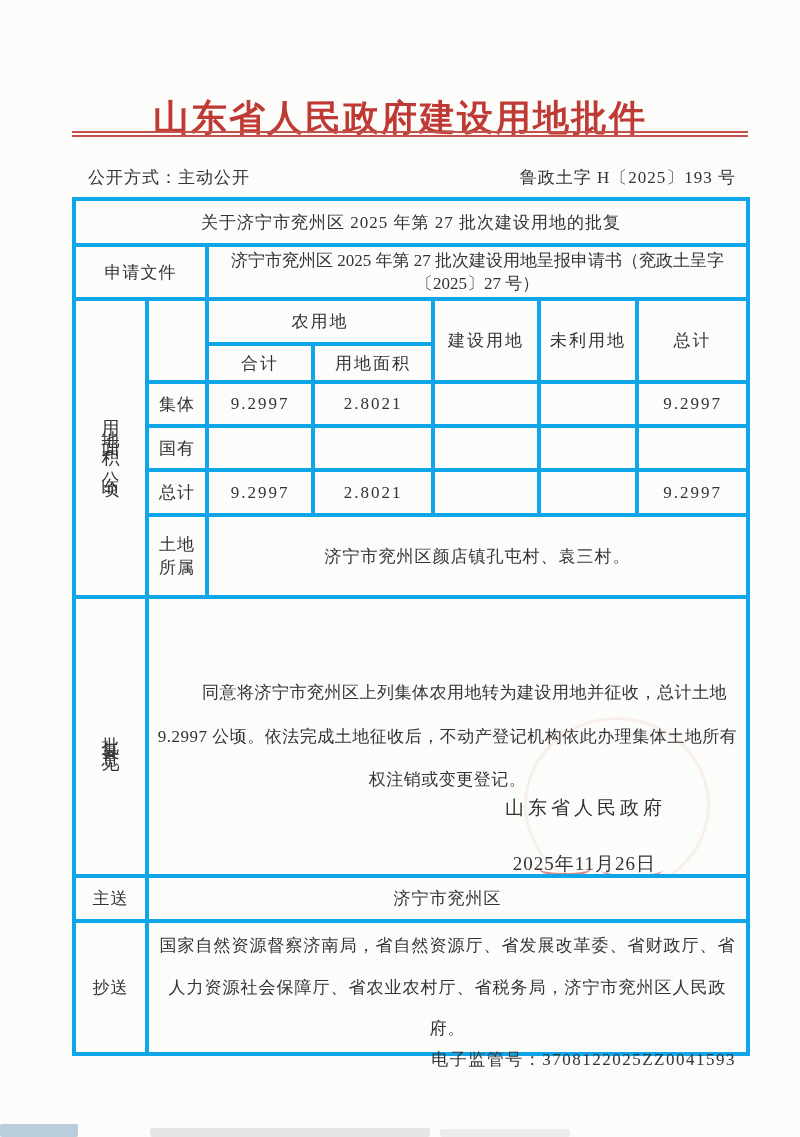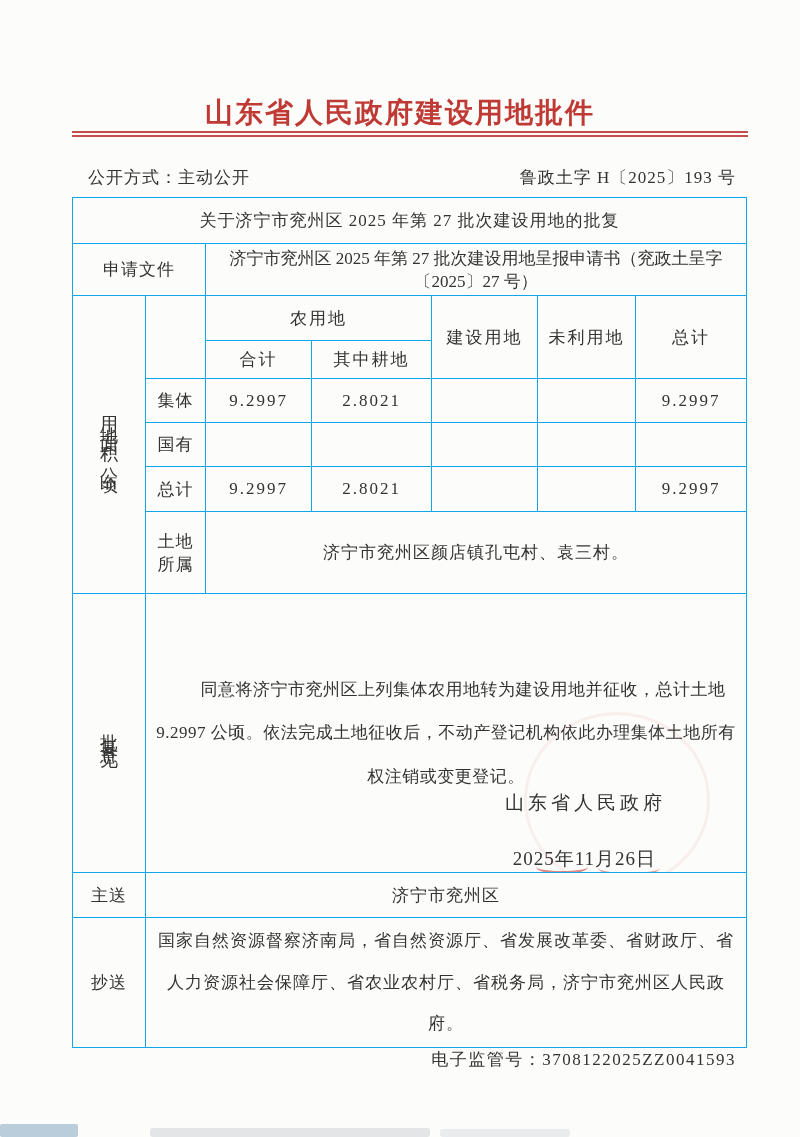--- a/index.html
+++ b/index.html
@@ -3,39 +3,39 @@
 <meta charset="utf-8">
 <style>
   html,body{margin:0;padding:0;background:#ffffff;}
   .page{
     position:relative;width:800px;height:1137px;background:#fcfcfa;
     font-family:"Liberation Serif","DejaVu Serif",serif;color:#333;
     overflow:hidden;
   }
   .doc-title{
     position:absolute;top:94px;left:0;width:100%;margin:0;
-    text-align:center;font-size:28px;font-weight:bold;color:#bf3a34;
+    text-align:center;font-size:36px;font-weight:bold;color:#bf3a34;
     letter-spacing:2px;
   }
   .red-rule{
     position:absolute;top:131px;left:72px;width:676px;height:2px;
     border-top:2px solid #c4504b;border-bottom:2px solid #c4504b;
   }
   .meta-row{
     position:absolute;top:166px;left:88px;right:64px;
     display:flex;justify-content:space-between;
     font-size:17px;letter-spacing:1px;text-align:center;
   }
   table.main-table{
     position:absolute;top:197px;left:72px;width:674px;
     border-collapse:collapse;table-layout:fixed;
     font-size:17px;color:#333;
   }
   .main-table td{
-    border:1px solid #0ea5e9;text-align:center;vertical-align:middle;
+    border:4px solid #0ea5e9;text-align:center;vertical-align:middle;
     padding:2px 4px;overflow:hidden;
   }
   tr.r1{height:46px} tr.r2{height:52px} tr.r3{height:45px} tr.r4{height:38px}
   tr.r5{height:44px} tr.r6{height:44px} tr.r7{height:45px} tr.r8{height:82px}
   tr.r9{height:279px} tr.r10{height:45px} tr.r11{height:124px}
   .subject-cell{letter-spacing:1px;}
   .hdr{letter-spacing:2px;}
   .num{letter-spacing:2px;}
   .rowlab{letter-spacing:1px;}
   .vert{
@@ -129,21 +129,21 @@
       </td>
       <td rowspan="2"></td>
       <td colspan="2" class="hdr">农用地</td>
       <td rowspan="2" class="hdr">建设用地</td>
       <td rowspan="2" class="hdr">未利用地</td>
       <td rowspan="2" class="hdr">总计</td>
     </tr>
 
     <tr class="r4">
       <td class="hdr">合计</td>
-      <td class="hdr">其中耕地</td>
+      <td class="hdr">用地面积</td>
     </tr>
 
     <tr class="r5">
       <td class="rowlab">集体</td>
       <td class="num">9.2997</td>
       <td class="num">2.8021</td>
       <td class="num"></td>
       <td class="num"></td>
       <td class="num">9.2997</td>
     </tr>

